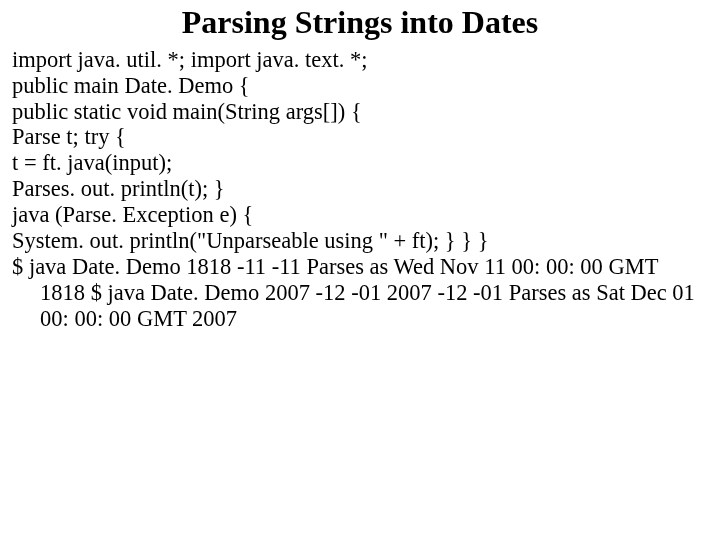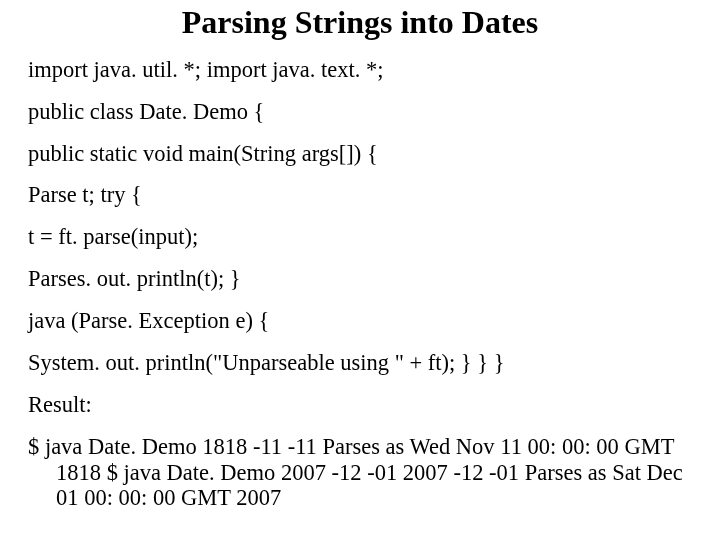--- a/index.html
+++ b/index.html
@@ -25,37 +25,36 @@
     line-height: 1.15;
   }
   .body {
     font-size: 22.5px;
     line-height: 1.15;
     white-space: normal;
   }
   .line {
     text-indent: -28px;
     padding-left: 28px;
-    margin: 16px;
+    margin: 0;
   }
   .line.noindent {
     text-indent: 0;
     padding-left: 0;
   }
 </style>
 </head>
 <body>
 
 <div class="slide">
   <h1 class="title">Parsing Strings into Dates</h1>
   <div class="body">
     <p class="line noindent">import java. util. *; import java. text. *;</p>
-    <p class="line noindent">public class Date. Demo {</p>
+    <p class="line noindent">public main Date. Demo {</p>
     <p class="line noindent"> public static void main(String args[]) {</p>
     <p class="line noindent"> Parse t;  try {</p>
-    <p class="line noindent">t = ft. parse(input);</p>
+    <p class="line noindent">t = ft. java(input);</p>
     <p class="line noindent"> Parses. out. println(t); }</p>
     <p class="line noindent">java (Parse. Exception e) {</p>
     <p class="line noindent">System. out. println("Unparseable using " + ft);  } } }</p>
-    <p class="line noindent">Result:</p>
     <p class="line">$ java Date. Demo 1818 -11 -11 Parses as Wed Nov 11 00: 00: 00 GMT 1818 $ java Date. Demo 2007 -12 -01 2007 -12 -01 Parses as Sat Dec 01 00: 00: 00 GMT 2007</p>
   </div>
 </div>
 
 </body></html>

